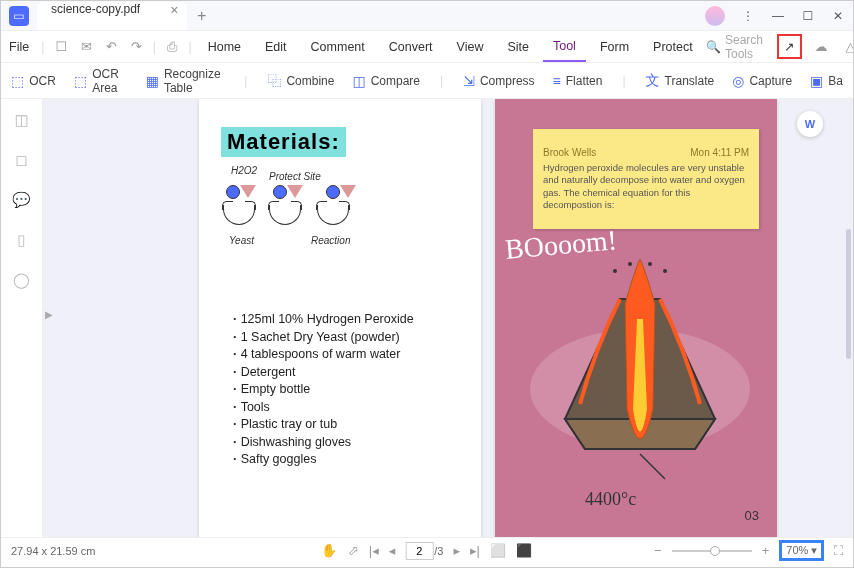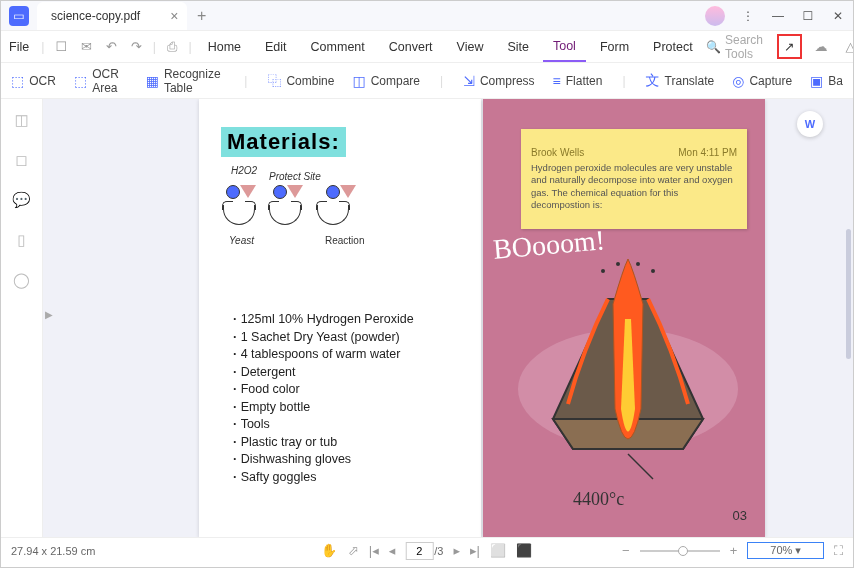--- a/index.html
+++ b/index.html
@@ -1,19 +1,19 @@
 <!DOCTYPE html>
 <html><head>
 <meta charset="utf-8">
 <style>
 *{box-sizing:border-box;margin:0;padding:0;font-family:'Segoe UI',Arial,sans-serif}
 body{width:854px;height:568px;background:#fff;overflow:hidden;position:relative;border:1px solid #ccc}
 .titlebar{height:30px;display:flex;align-items:center;background:#f7f8fc;border-bottom:1px solid #eee}
 .app-icon{width:20px;height:20px;background:#4d6bfe;border-radius:4px;margin:0 8px;display:flex;align-items:center;justify-content:center;color:#fff;font-size:12px}
-.tab{background:#fff;height:28px;padding:0 8px 0 14px;display:flex;align-items:center;font-size:12px;color:#333;border-radius:6px 6px 0 0;min-width:150px}
+.tab{background:#fff;height:28px;padding:0 8px 0 14px;display:flex;font-size:12px;color:#333;border-radius:6px 6px 0 0;min-width:150px}
 .tab-close{margin-left:30px;color:#888;font-size:14px;cursor:pointer}
 .tab-add{margin-left:10px;color:#888;font-size:16px}
 .win-controls{margin-left:auto;display:flex;align-items:center}
 .avatar{width:20px;height:20px;border-radius:50%;background:linear-gradient(#fbd,#cbe);margin-right:8px}
 .win-btn{width:30px;height:28px;display:flex;align-items:center;justify-content:center;color:#555;font-size:12px}
 .menubar{height:32px;display:flex;align-items:center;padding:0 8px;border-bottom:1px solid #eee;font-size:12.5px;color:#333;gap:4px}
 .menubar .file{margin-right:6px}
 .mb-ico{color:#999;padding:0 5px;font-size:13px}
 .mb-sep{color:#ddd;margin:0 2px}
 .mtab{padding:0 10px;cursor:pointer}
@@ -21,21 +21,21 @@
 .search{margin-left:auto;display:flex;align-items:center;color:#aaa;font-size:12px}
 .right-icons{display:flex;align-items:center;margin-left:10px;gap:8px}
 .share-box{border:2px solid #e33;padding:3px 5px}
 .toolbar{height:36px;display:flex;align-items:center;padding:0 10px;border-bottom:1px solid #eee;font-size:12px;color:#444;gap:18px}
 .tool{display:flex;align-items:center;gap:5px}
 .tool-ico{color:#4d6bfe;font-size:14px}
 .content{display:flex;height:438px;position:relative}
 .sidebar{width:42px;border-right:1px solid #eee;display:flex;flex-direction:column;align-items:center;padding-top:12px;gap:22px;color:#bbb;font-size:15px}
 .workspace{flex:1;background:#f0f1f8;position:relative;overflow:hidden}
 .expand{position:absolute;left:2px;top:48%;color:#aaa;font-size:10px}
-.pages{position:absolute;left:156px;top:0;display:flex;gap:2px}
+.pages{position:absolute;left:156px;top:0;display:flex;gap:14px}
 .page{width:282px;height:438px;background:#fff;box-shadow:0 1px 4px rgba(0,0,0,.15)}
 .page2{background:#c77794;position:relative}
 .materials-h{display:inline-block;background:#7fe0de;font-weight:900;font-size:22px;margin:28px 0 0 22px;padding:2px 6px;letter-spacing:1px}
 .diagram{margin:14px 0 0 22px;font-size:10px;color:#333;position:relative;height:100px}
 .mol{position:absolute}
 .ball{display:inline-block;width:14px;height:14px;border-radius:50%;background:#4d6bfe;border:1px solid #333}
 .tri{display:inline-block;width:0;height:0;border-left:8px solid transparent;border-right:8px solid transparent;border-top:13px solid #d99;vertical-align:top}
 .cup{display:inline-block;width:32px;height:20px;border:1.5px solid #333;border-top:none;border-radius:0 0 18px 18px;position:relative}
 .cup::before{content:'';position:absolute;left:-2px;top:-4px;width:10px;height:8px;border:1.5px solid #333;border-bottom:none;border-right:none;border-radius:5px 0 0 0}
 .cup::after{content:'';position:absolute;right:-2px;top:-4px;width:10px;height:8px;border:1.5px solid #333;border-bottom:none;border-left:none;border-radius:0 5px 0 0}
@@ -50,21 +50,21 @@
 .pnum{position:absolute;right:18px;bottom:14px;color:#333;font-size:13px;font-weight:normal}
 .word-badge{position:absolute;right:30px;top:12px;width:26px;height:26px;background:#fff;border-radius:50%;box-shadow:0 1px 4px rgba(0,0,0,.2);display:flex;align-items:center;justify-content:center;color:#4d6bfe;font-size:11px;font-weight:bold}
 .scroll-ind{position:absolute;right:2px;top:130px;width:5px;height:130px;background:#c9ccdc;border-radius:3px}
 .statusbar{height:26px;border-top:1px solid #eee;display:flex;align-items:center;padding:0 10px;font-size:11px;color:#666}
 .sb-center{position:absolute;left:50%;transform:translateX(-50%);display:flex;align-items:center;gap:10px}
 .sb-ico{color:#999;font-size:13px}
 .pg-input{border:1px solid #ccc;width:28px;height:18px;text-align:center;font-size:11px;margin-right:1px}
 .sb-right{margin-left:auto;display:flex;align-items:center;gap:10px}
 .zoom-track{width:80px;height:2px;background:#ccc;position:relative}
 .zoom-thumb{position:absolute;left:38px;top:-4px;width:10px;height:10px;border-radius:50%;background:#fff;border:1px solid #aaa}
-.zoom-box{border:1px solid #3b82f6;padding:1px 22px;font-size:11px}
+.zoom-box{border:3px solid #3b82f6;padding:1px 4px;font-size:11px}
 </style>
 </head>
 <body>
 
 <div class="titlebar">
   <div class="app-icon">▭</div>
   <div class="tab">
     <span>science-copy.pdf</span>
     <span class="tab-close">×</span>
   </div>
@@ -173,28 +173,27 @@
         <div class="diagram">
           <div class="mol" style="left:10px;top:-6px;font-style:italic">H2O2</div>
           <div class="mol" style="left:48px;top:0;font-style:italic">Protect Site</div>
           <div class="mol" style="left:5px;top:14px"><span class="ball"></span><span class="tri"></span></div>
           <div class="mol" style="left:52px;top:14px"><span class="ball"></span><span class="tri"></span></div>
           <div class="mol" style="left:105px;top:14px"><span class="ball"></span><span class="tri"></span></div>
           <div class="mol" style="left:2px;top:34px"><span class="cup"></span></div>
           <div class="mol" style="left:48px;top:34px"><span class="cup"></span></div>
           <div class="mol" style="left:96px;top:34px"><span class="cup"></span></div>
           <div class="mol" style="left:8px;top:64px;font-style:italic">Yeast</div>
-          <div class="mol" style="left:104px;top:64px;">Reaction</div>
+          <div class="mol" style="left:90px;top:64px;font-style:italic">Reaction</div>
         </div>
         <div class="mat-list">
           <div>125ml 10% Hydrogen Peroxide</div>
           <div>1 Sachet Dry Yeast (powder)</div>
           <div>4 tablespoons of warm water</div>
           <div>Detergent</div>
-          <div>Food color</div>
           <div>Empty bottle</div>
           <div>Tools</div>
           <div>Plastic tray or tub</div>
           <div>Dishwashing gloves</div>
           <div>Safty goggles</div>
         </div>
       </div>
 
       <div class="page page2">
         <div class="note">

